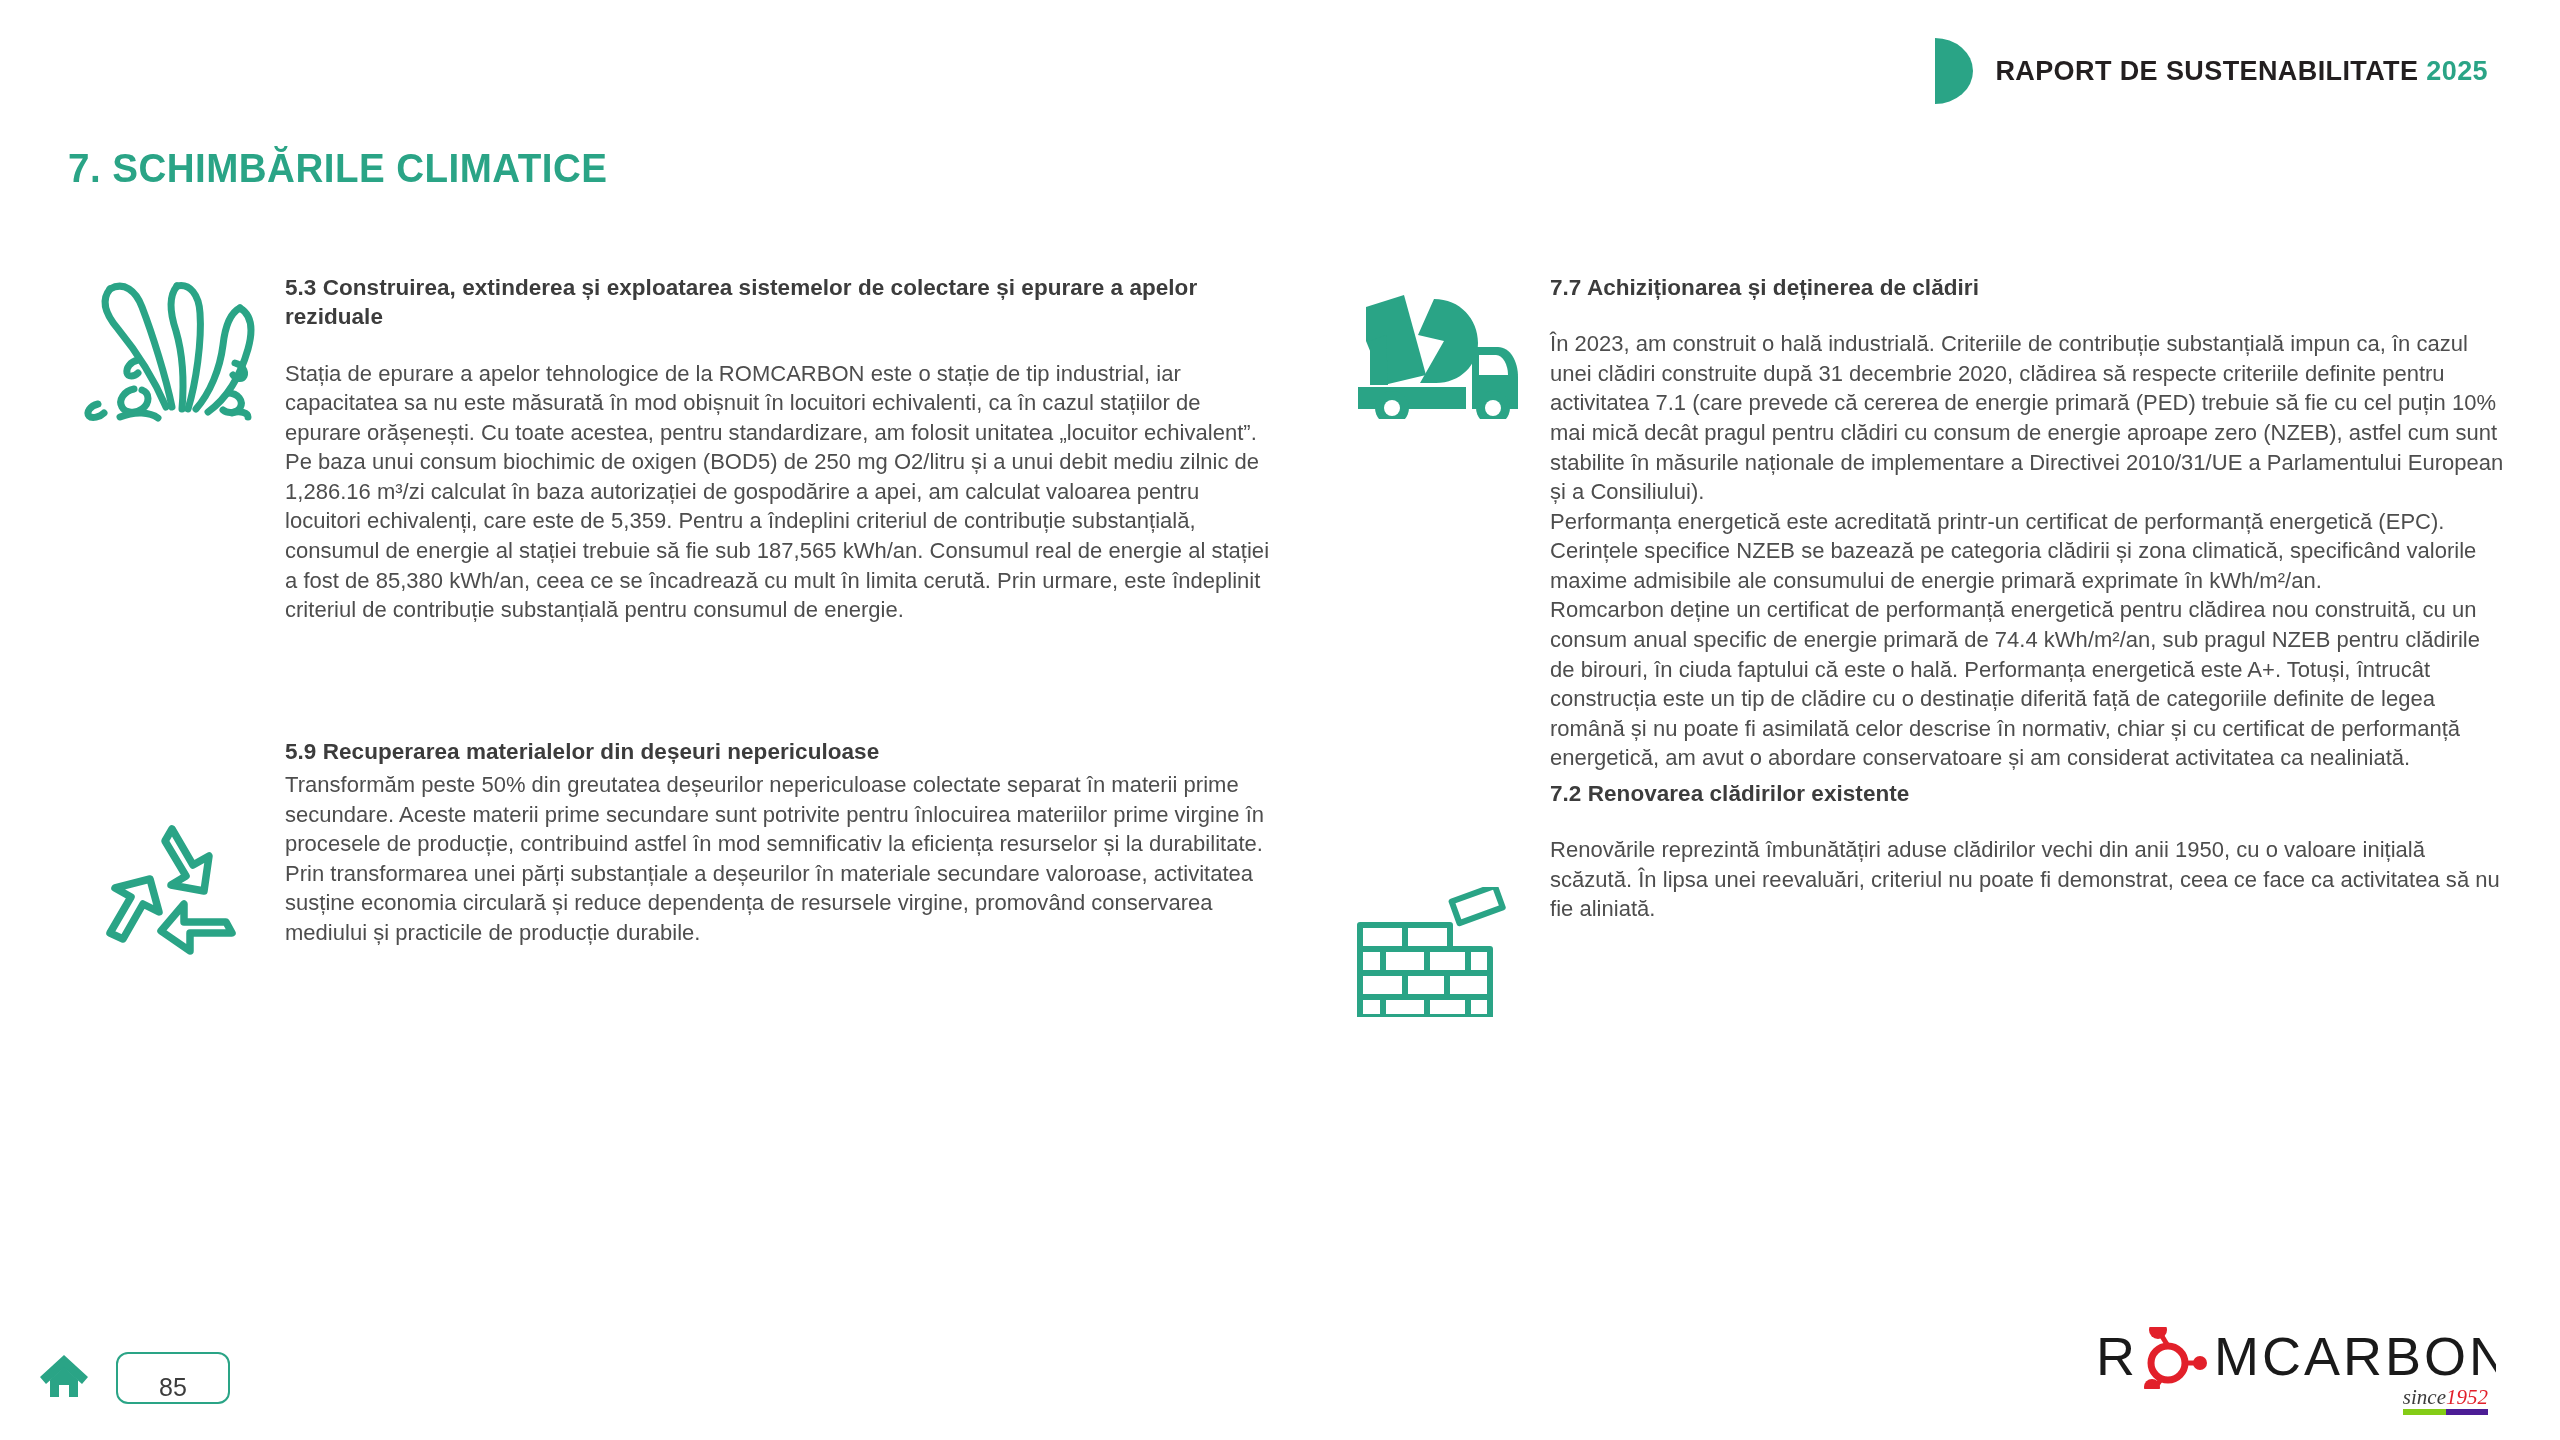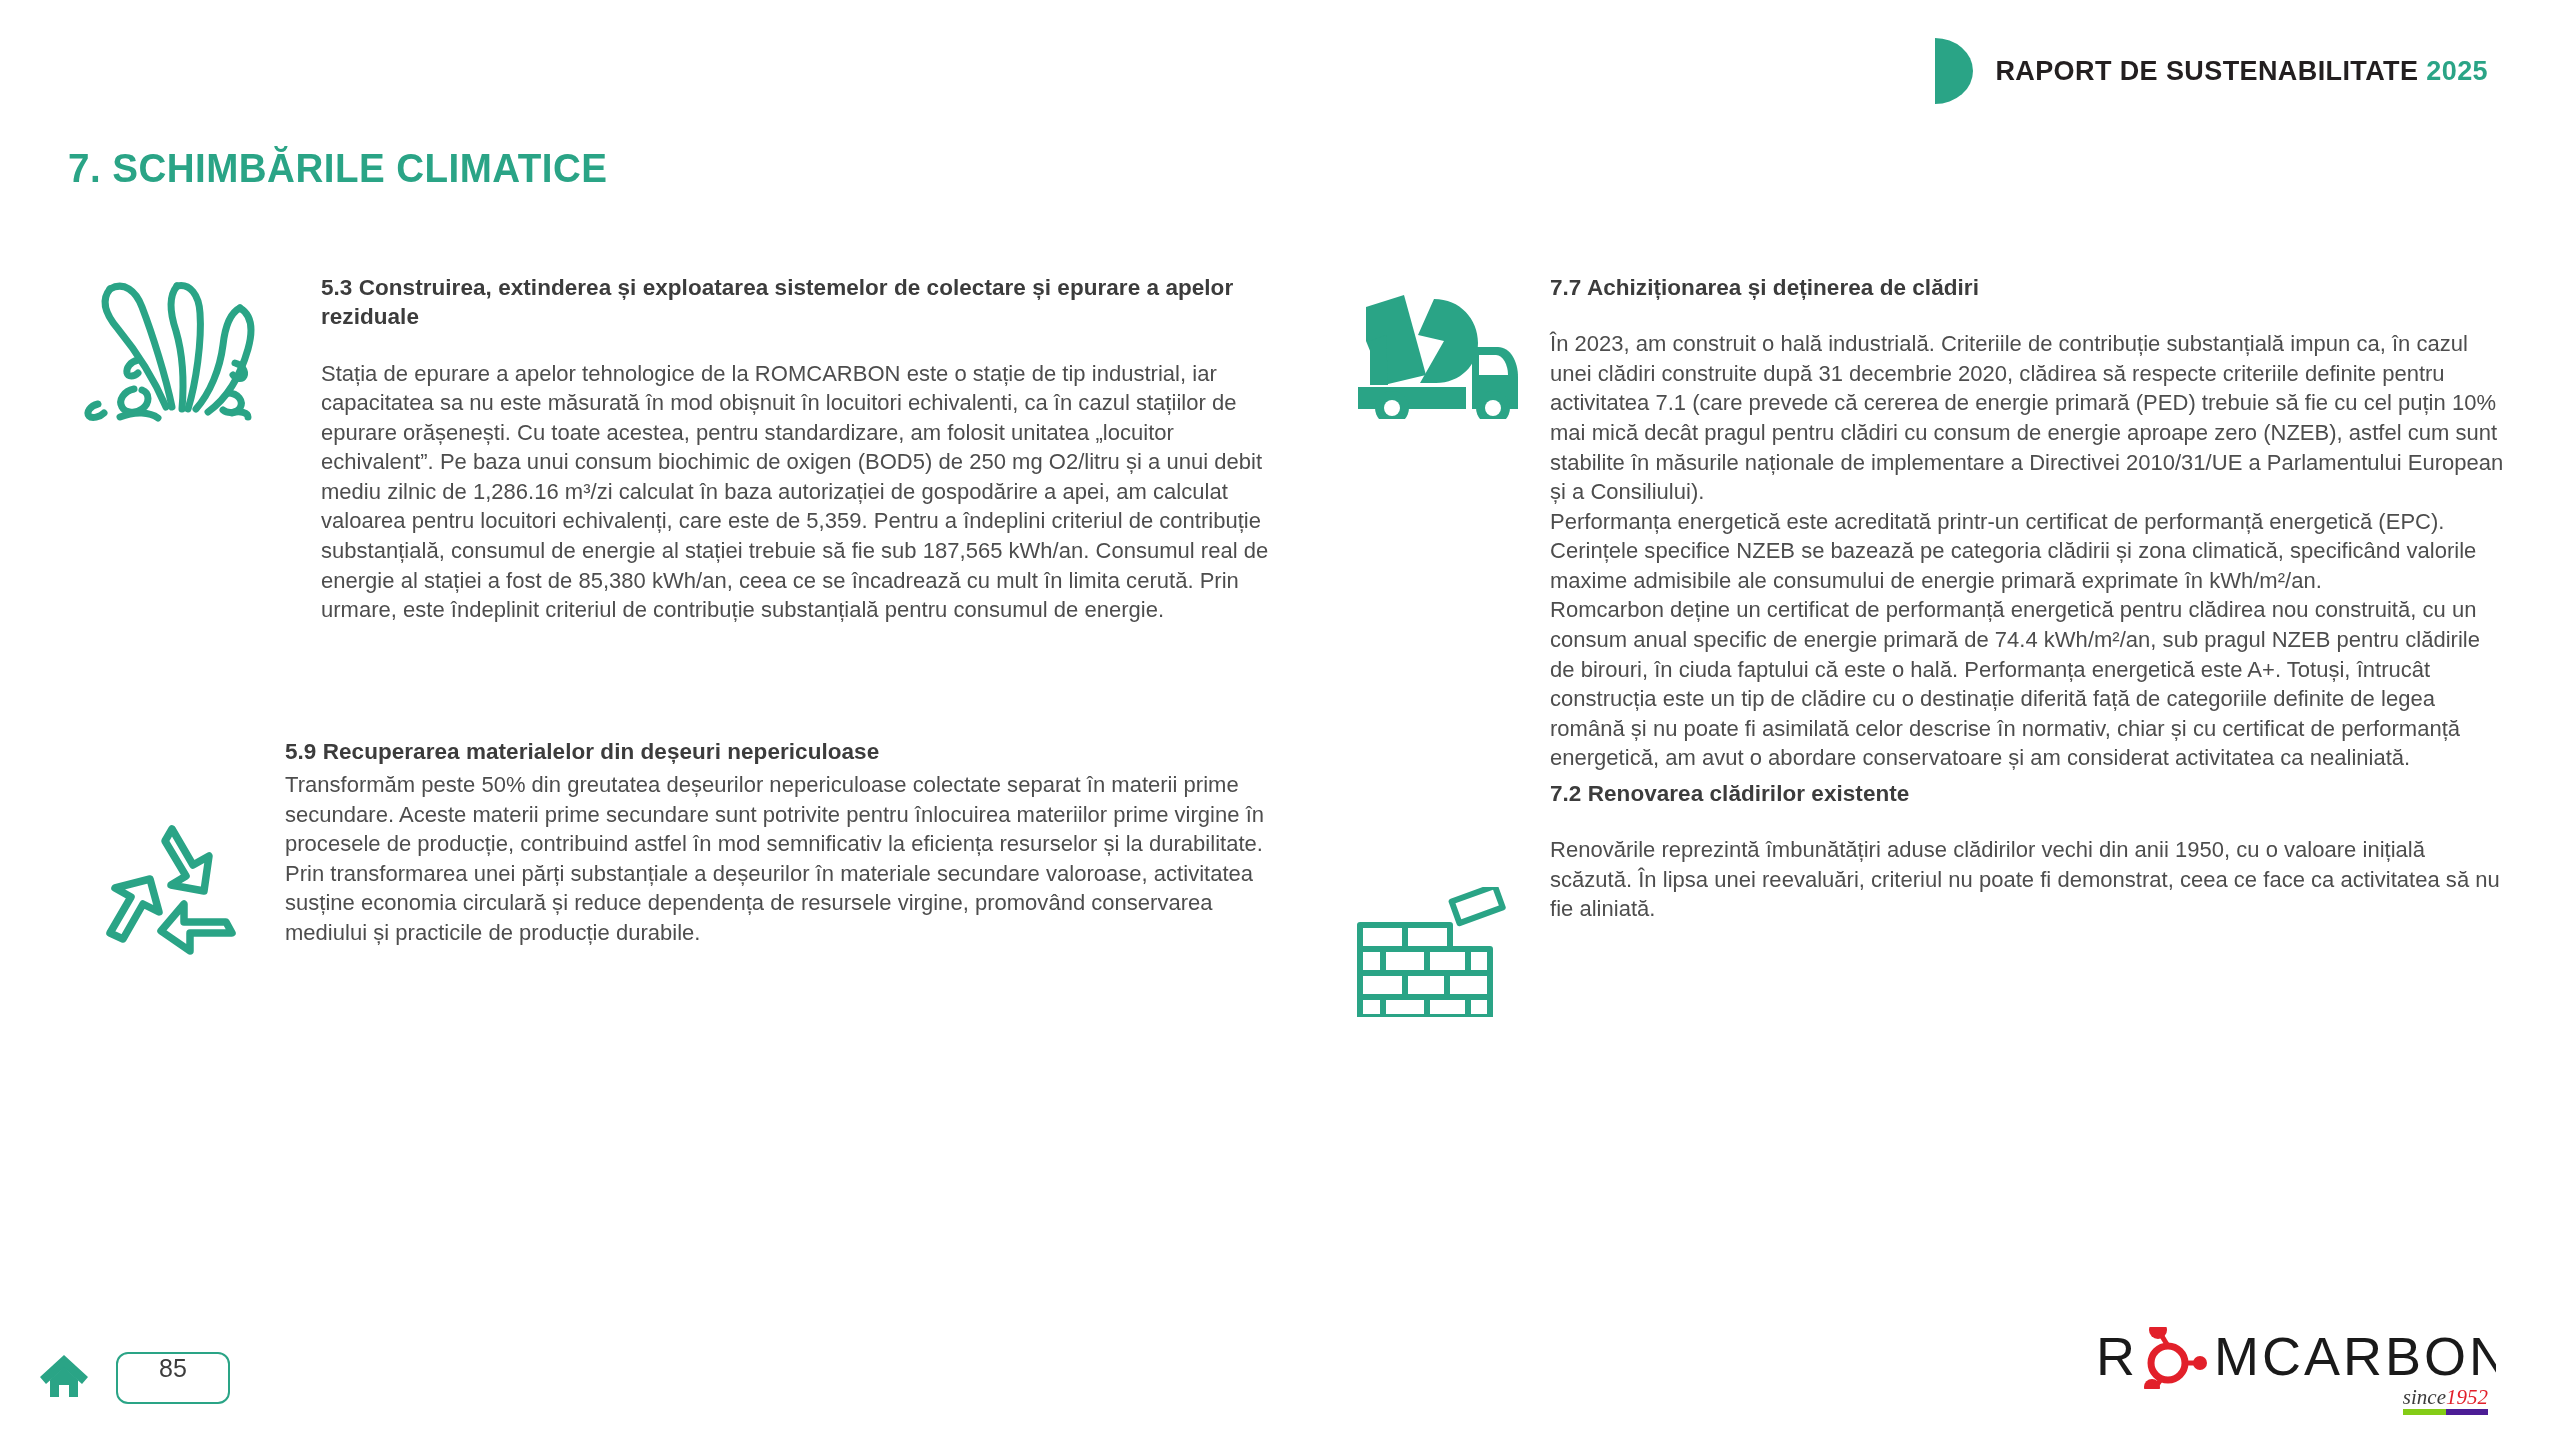--- a/index.html
+++ b/index.html
@@ -103,21 +103,21 @@
     margin: 0;
     font-size: 22px;
     line-height: 1.345;
     color: #4d4d4d;
     letter-spacing: 0.02px;
   }
   .gap-after-heading { height: 27px; }
   .gap-small { height: 4px; }
 
   
-  #block-53 { padding-left: 0; gap: 36px; }
+  #block-53 { padding-left: 0; }
   #block-53 .block-icon { width: 225px; padding-top: 2px; }
   #block-53 .block-text { width: 760px; padding-top: 8px; }
 
   #block-59 { margin-top: 112px; }
   #block-59 .block-icon { width: 225px; padding-top: 78px; }
   #block-59 .block-text { width: 790px; padding-top: 0; }
 
   
   #block-77 .block-icon { width: 230px; padding-top: 24px; }
   #block-77 .block-text { width: 905px; padding-top: 8px; }
@@ -134,21 +134,21 @@
     display: flex;
     align-items: center;
     gap: 26px;
   }
   .page-badge {
     width: 110px;
     height: 48px;
     border: 2.5px solid #2aa486;
     border-radius: 12px;
     display: flex;
-    align-items: flex-start;
+    align-items: flex-end;
     justify-content: center;
     font-size: 25px;
     color: #3c3c3c;
     background: #fff;
   }
 
   .footer-logo {
     position: absolute;
     right: 64px;
     bottom: 30px;

